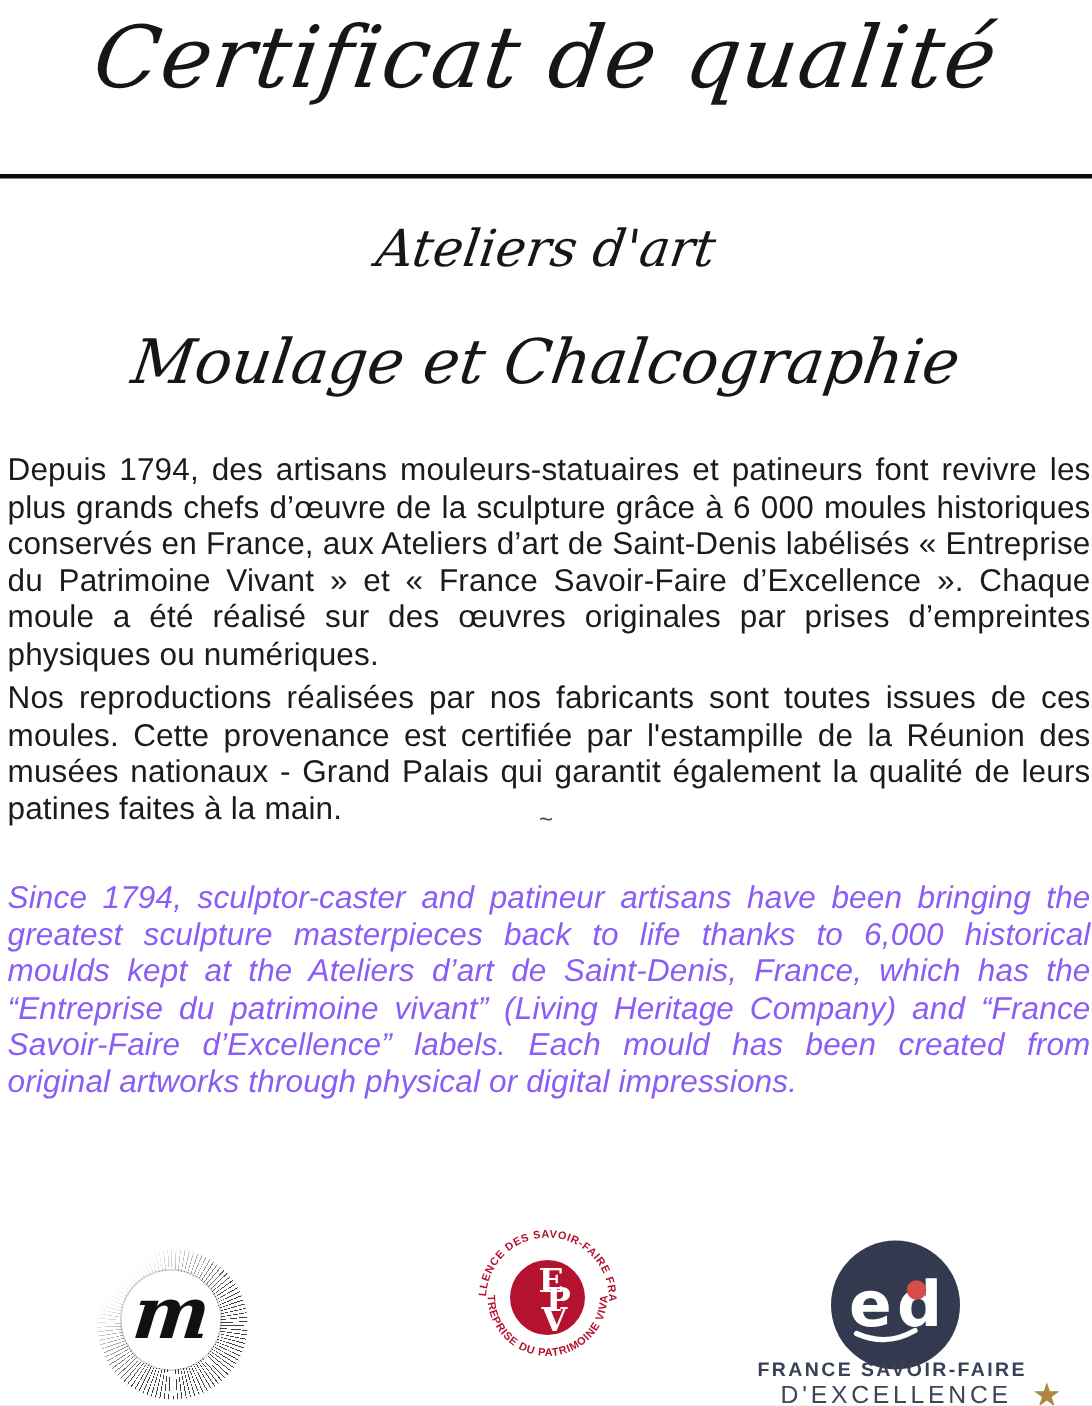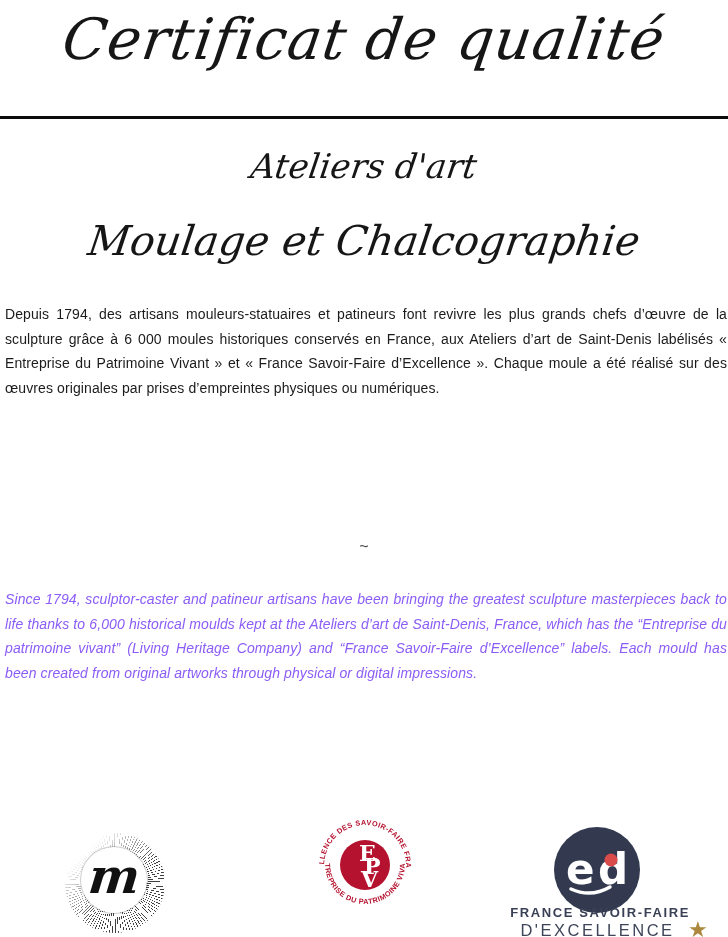--- a/index.html
+++ b/index.html
@@ -19,21 +19,21 @@
     color:#161616;transform:skewX(-8deg);white-space:nowrap;
   }
   .title{top:6px;font-size:57px;letter-spacing:1px;}
   .rule{position:absolute;top:116px;left:0;width:728px;height:0;
         border:none;border-top:3px solid #0c0c0c;margin:0;}
   .sub1{top:146px;font-size:34px;}
   .sub2{top:217px;font-size:41px;}
   
   .para{
     position:absolute;left:5px;width:722px;margin:0;
-    font-size:14px;line-height:24.5px;text-align:justify;
+    font-size:21px;line-height:24.5px;text-align:justify;
     letter-spacing:0.1px;
   }
   .p-fr1{top:302px;}
   .p-fr2{top:454px;}
   .sep{position:absolute;top:538px;left:0;right:0;text-align:center;
        font-size:16px;color:#4a4a4a;}
   .p-en{font-style:italic;color:#8b5cf6;}
   .p-en1{top:587px;}
   .p-en2{top:716px;}
   
@@ -55,38 +55,39 @@
   .epv-letter{font-family:"DejaVu Serif",serif;font-weight:bold;font-size:22px;}
   .republique{position:absolute;left:296px;top:918px;width:150px;
     display:flex;align-items:center;justify-content:center;gap:4px;margin-top:32px;}
   .flag{width:12px;height:8px;flex:0 0 auto;
     background:linear-gradient(90deg,#26348b 0 33%,#ffffff 33% 66%,#e1000f 66% 100%);
     box-shadow:0 0 0 .5px #c9c9c9;}
   .republique-label{font-size:7.5px;font-weight:bold;letter-spacing:.4px;
     color:#b5122f;white-space:nowrap;}
   
   .fsfe-badge{position:absolute;left:551px;top:824px;width:92px;height:92px;}
-  .fsfe-line1{position:absolute;left:505px;top:905px;width:185px;text-align:right;
+  .fsfe-line1{position:absolute;left:505px;top:905px;width:185px;text-align:left;
     font-size:13px;font-weight:bold;letter-spacing:1.6px;color:#3a4156;white-space:nowrap;}
   .fsfe-line2{position:absolute;left:505px;top:921px;width:185px;text-align:center;
     font-size:16.5px;font-weight:400;letter-spacing:2.5px;color:#3e4559;white-space:nowrap;}
   .fsfe-star{position:absolute;left:688px;top:917px;font-size:22px;color:#ab883d;}
 </style>
 </head>
 <body>
 
 <div class="page">
 
   <div class="script title">Certificat de qualité</div>
   <hr class="rule">
 
   <div class="script sub1">Ateliers d'art</div>
   <div class="script sub2">Moulage et Chalcographie</div>
 
   <p class="para p-fr1">Depuis 1794, des artisans mouleurs-statuaires et patineurs font revivre les plus grands chefs d’œuvre de la sculpture grâce à 6 000 moules historiques conservés en France, aux Ateliers d’art de Saint-Denis labélisés « Entreprise du Patrimoine Vivant » et « France Savoir-Faire d’Excellence ». Chaque moule a été réalisé sur des œuvres originales par prises d’empreintes physiques ou numériques.</p>
+  <p class="para p-fr2">Nos reproductions réalisées par nos fabricants sont toutes issues de ces moules. Cette provenance est certifiée par l'estampille de la Réunion des musées nationaux - Grand Palais qui garantit également la qualité de leurs patines faites à la main.</p>
 
   <div class="sep">~</div>
 
   <p class="para p-en p-en1">Since 1794, sculptor-caster and patineur artisans have been bringing the greatest sculpture masterpieces back to life thanks to 6,000 historical moulds kept at the Ateliers d’art de Saint-Denis, France, which has the “Entreprise du patrimoine vivant” (Living Heritage Company) and “France Savoir-Faire d’Excellence” labels. Each mould has been created from original artworks through physical or digital impressions.</p>
 
   <div class="rmn">
     <div class="rmn-rays"></div>
     <div class="rmn-fade"></div>
     <div class="rmn-disc">
       <span class="rmn-m">m</span>

